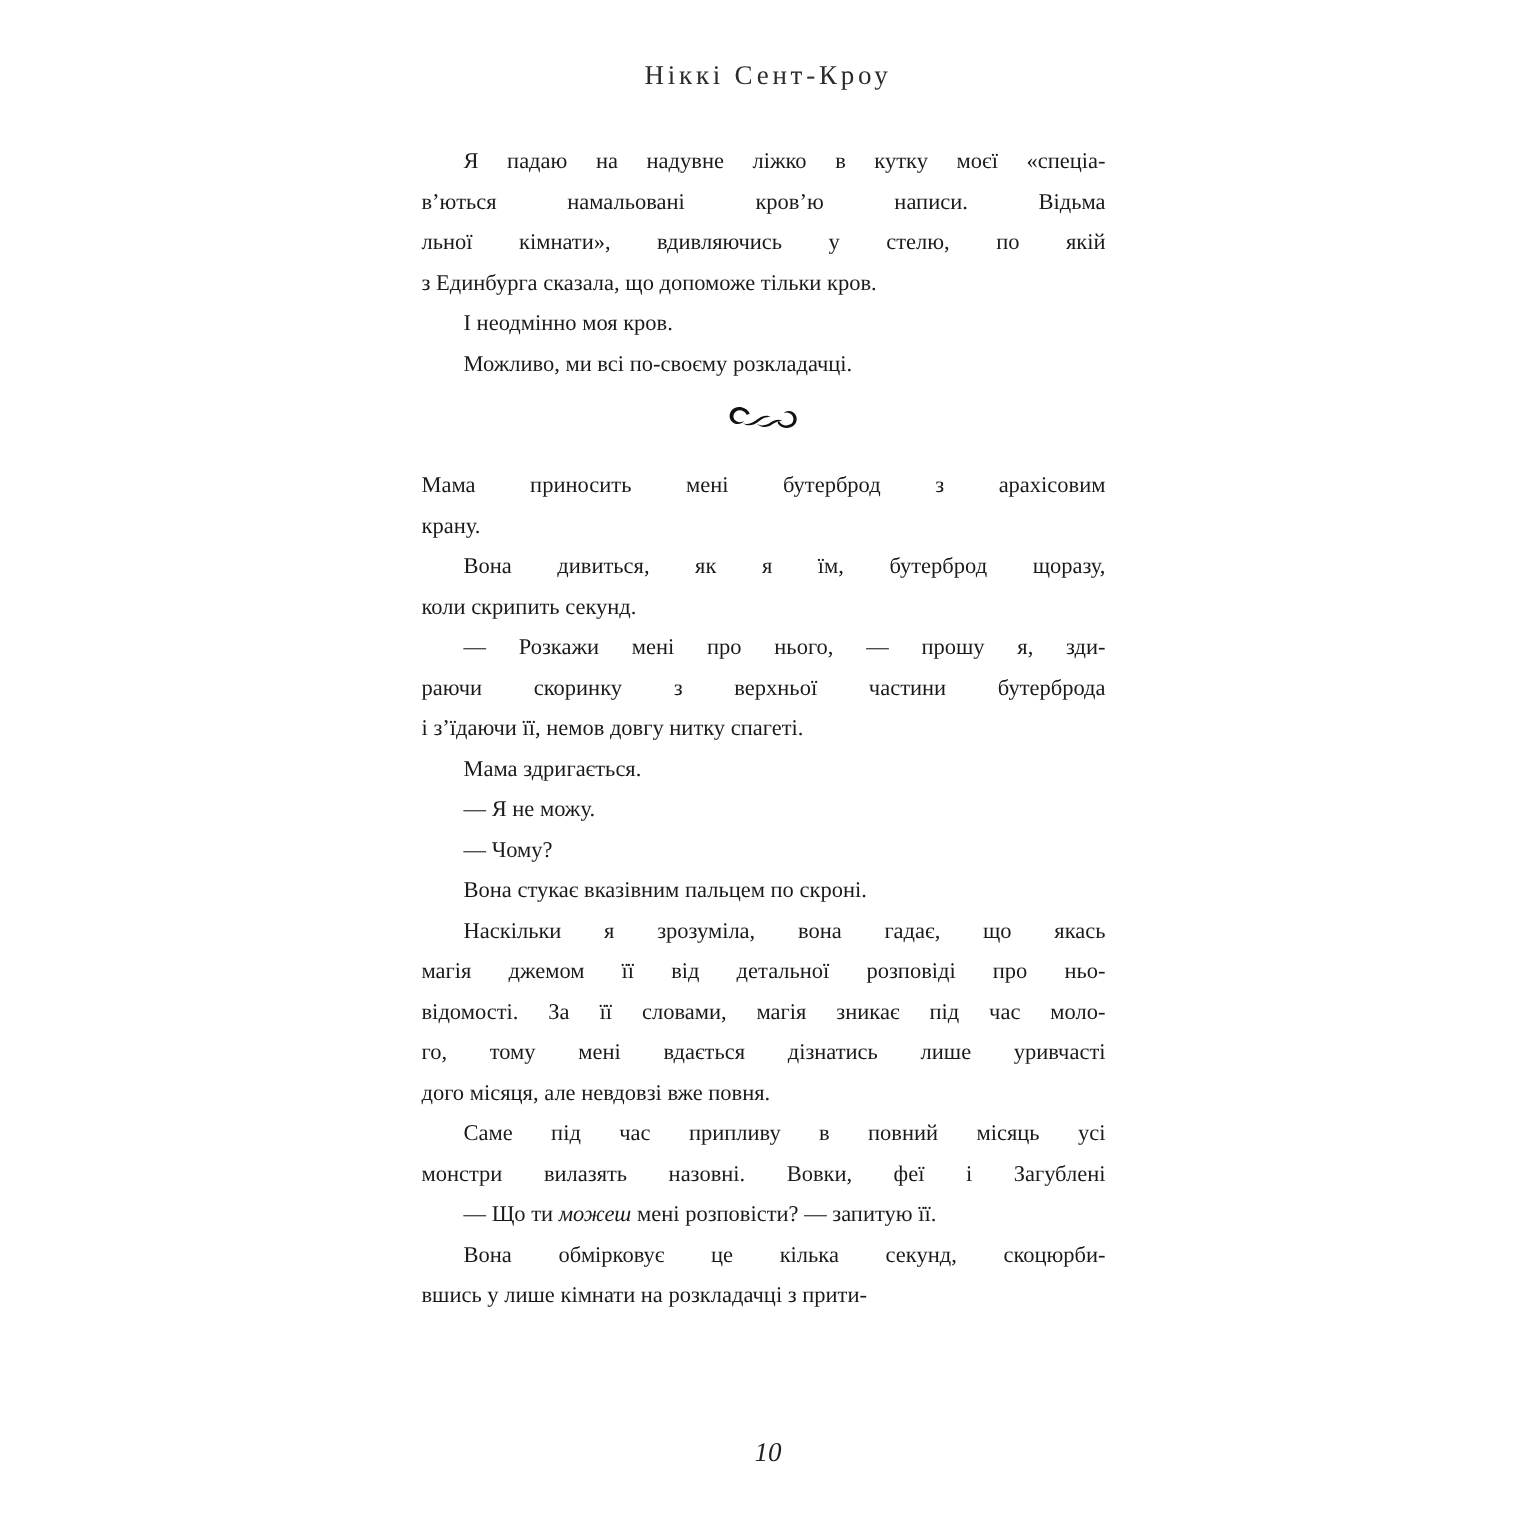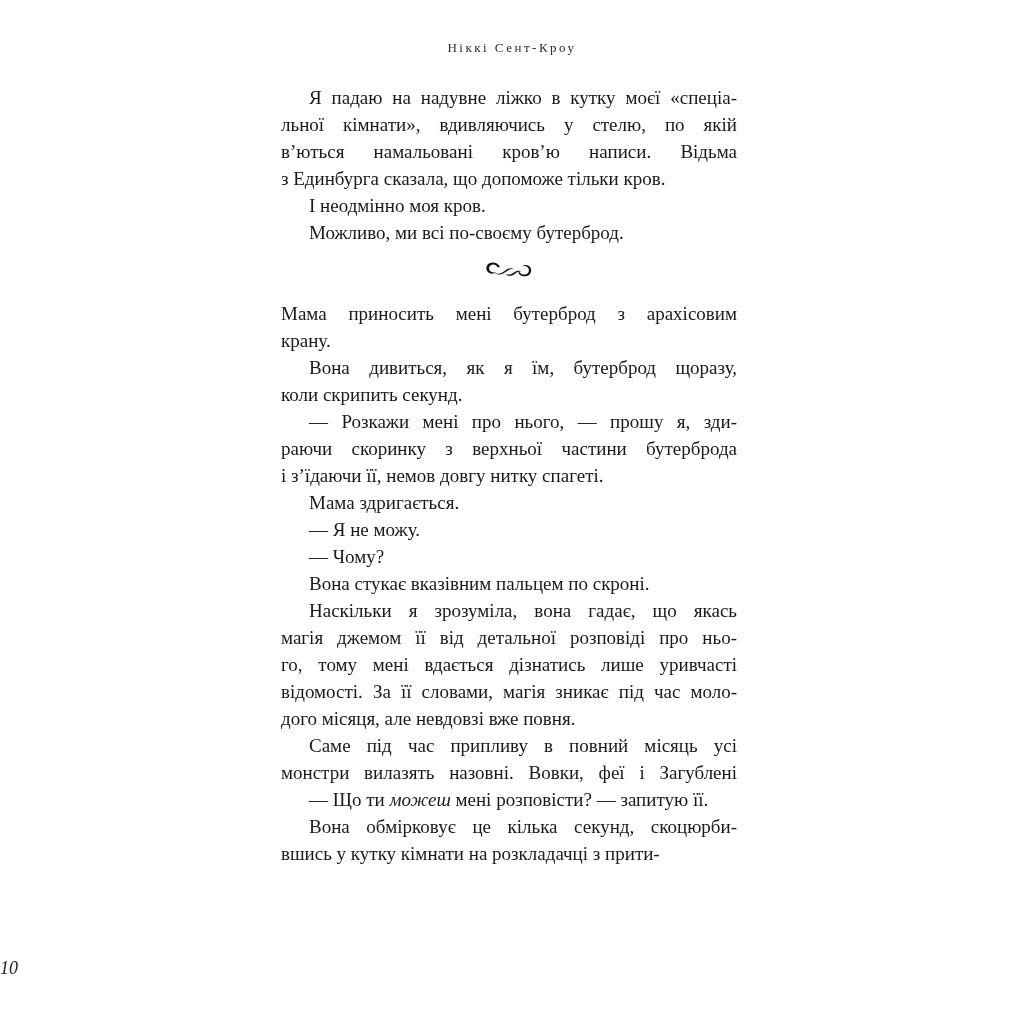--- a/index.html
+++ b/index.html
@@ -12,71 +12,72 @@
   }
   .page {
     position: relative;
     width: 1024px; height: 1024px;
     background: #ffffff;
   }
   .running-header {
     position: absolute;
     top: 40px; left: 0; width: 100%;
     text-align: center;
-    font-size: 13px;
+    font-size: 18px;
     letter-spacing: 2.5px;
     color: #2b2b2b;
   }
   .body-text {
     position: absolute;
-    top: 84px; left: 281px;
+    top: 95px; left: 281px;
     width: 456px;
-    font-size: 19px;
+    font-size: 15px;
     line-height: 27px;
   }
   .para { margin: 0; }
   .line {
     text-align: justify;
     text-align-last: justify;
   }
   .line.last { text-align-last: left; }
   .para.indent .line:first-child { text-indent: 28px; }
   .ornament {
     height: 54px;
     display: flex;
     align-items: center;
     justify-content: center;
   }
   .page-number {
     position: absolute;
     top: 958px; left: 0; width: 100%;
+    text-align: center;
     font-style: italic;
     font-size: 18px;
     color: #222222;
   }
   em { font-style: italic; }
 </style>
 </head>
 <body>
 
 <div class="page">
   <div class="running-header">Ніккі Сент-Кроу</div>
 
   <div class="body-text">
       <div class="para indent">
         <div class="line">Я падаю на надувне ліжко в кутку моєї «спеціа-</div>
+        <div class="line">в’ються намальовані кров’ю написи. Відьма</div>
         <div class="line">льної кімнати», вдивляючись у стелю, по якій</div>
-        <div class="line">в’ються намальовані кров’ю написи. Відьма</div>
         <div class="line last">з Единбурга сказала, що допоможе тільки кров.</div>
       </div>
       <div class="para indent">
         <div class="line last">І неодмінно моя кров.</div>
       </div>
       <div class="para indent">
-        <div class="line last">Можливо, ми всі по-своєму бутерброд.</div>
+        <div class="line last">Можливо, ми всі по-своєму розкладачці.</div>
       </div>
   <div class="ornament">
     <span>
       <svg width="48" height="20" viewBox="0 0 64 26" aria-hidden="true">
         <g fill="#111111">
           <path d="M19.8 8.6 C16.6 2.2 7.4 0.9 3.4 6.1 C0.1 10.4 2.3 16.6 7.6 17.8 C10.3 18.4 13.2 17.4 14.8 15.3 C12.4 16.7 9.2 16.6 7.1 14.8 C4.6 12.7 4.7 8.8 7.3 6.9 C10.4 4.6 15.2 5.9 17.1 9.8 Z"></path>
           <path d="M13 16.5 C18 19.8 23 16.5 27 13.5 C31 10.5 35 9.5 39 12 C35.5 11.2 31.8 12.3 28.5 15 C24.5 18.2 18.5 21.5 13 16.5 Z"></path>
           <path d="M26 17.5 C30 20.5 35 19 38.6 16.4 C42 14 45.5 13.2 48.8 15.2 C45.8 14.8 42.8 15.9 39.8 18.2 C35.8 21.3 29.8 21.8 26 17.5 Z"></path>
           <path d="M44.5 16.9 C47.3 21.9 54.6 23 58.9 19.3 C62.8 15.9 62.3 9.9 57.9 7.3 C55.3 5.8 51.9 6.2 49.8 8.2 C52.4 7.2 55.6 7.8 57.4 10 C59.5 12.6 58.8 16.5 55.9 18.2 C52.4 20.2 47.3 18.9 45.6 14.9 Z"></path>
         </g>
@@ -104,31 +105,31 @@
       </div>
       <div class="para indent">
         <div class="line last">— Чому?</div>
       </div>
       <div class="para indent">
         <div class="line last">Вона стукає вказівним пальцем по скроні.</div>
       </div>
       <div class="para indent">
         <div class="line">Наскільки я зрозуміла, вона гадає, що якась</div>
         <div class="line">магія джемом її від детальної розповіді про ньо-</div>
+        <div class="line">відомості. За її словами, магія зникає під час моло-</div>
         <div class="line">го, тому мені вдається дізнатись лише уривчасті</div>
-        <div class="line">відомості. За її словами, магія зникає під час моло-</div>
         <div class="line last">дого місяця, але невдовзі вже повня.</div>
       </div>
       <div class="para indent">
         <div class="line">Саме під час припливу в повний місяць усі</div>
         <div class="line">монстри вилазять назовні. Вовки, феї і Загублені</div>
       </div>
       <div class="para indent">
         <div class="line last">— Що ти <em>можеш</em> мені розповісти? — запитую її.</div>
       </div>
       <div class="para indent">
         <div class="line">Вона обмірковує це кілька секунд, скоцюрби-</div>
-        <div class="line last">вшись у кутку кімнати на розкладачці з прити-</div>
+        <div class="line last">вшись у лише кімнати на розкладачці з прити-</div>
       </div>
     </div>
 
   <div class="page-number">10</div>
 </div>
 
 </body></html>

